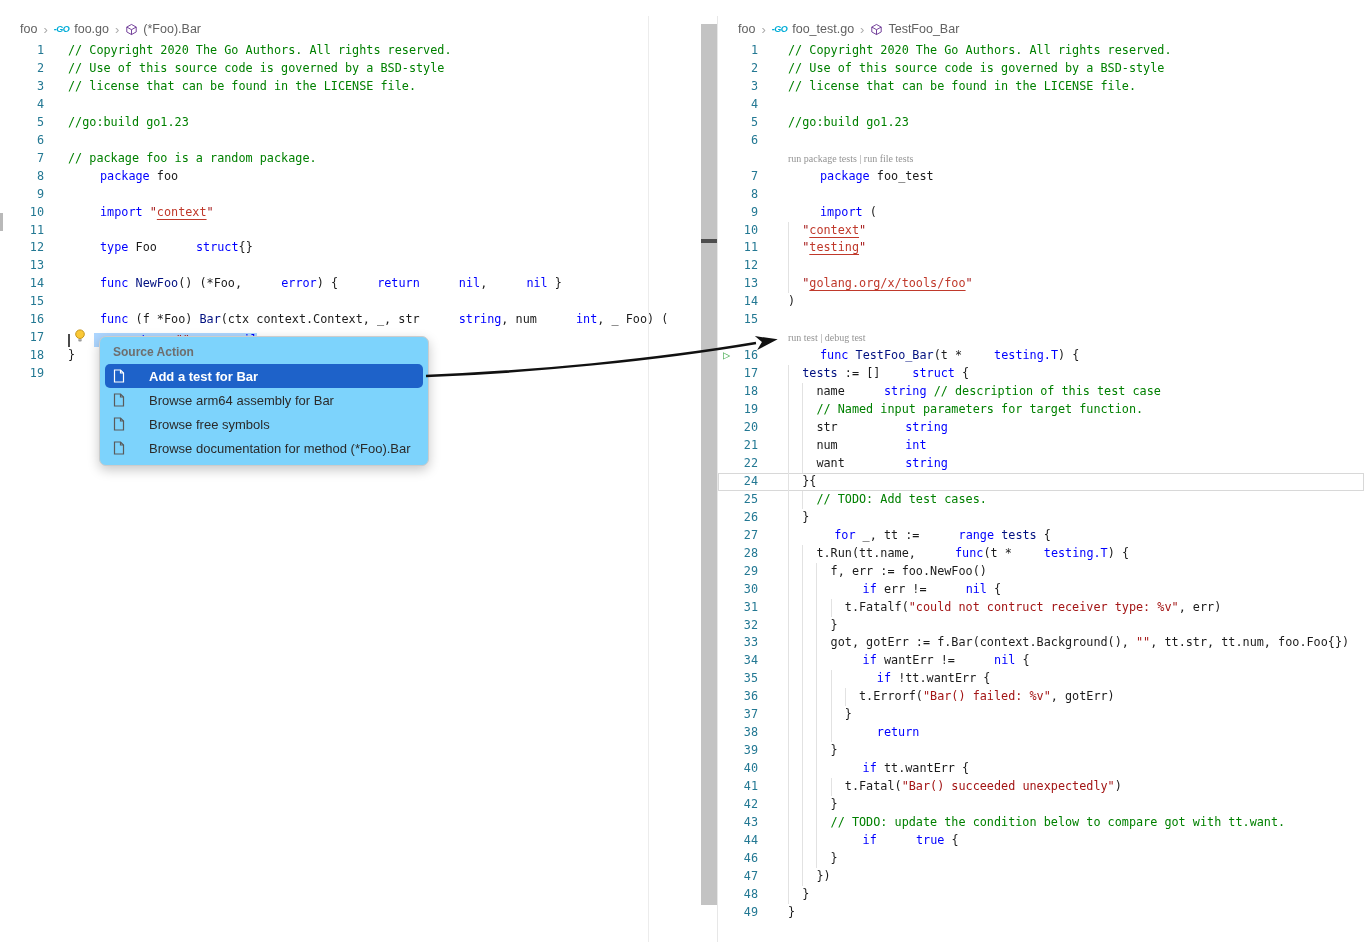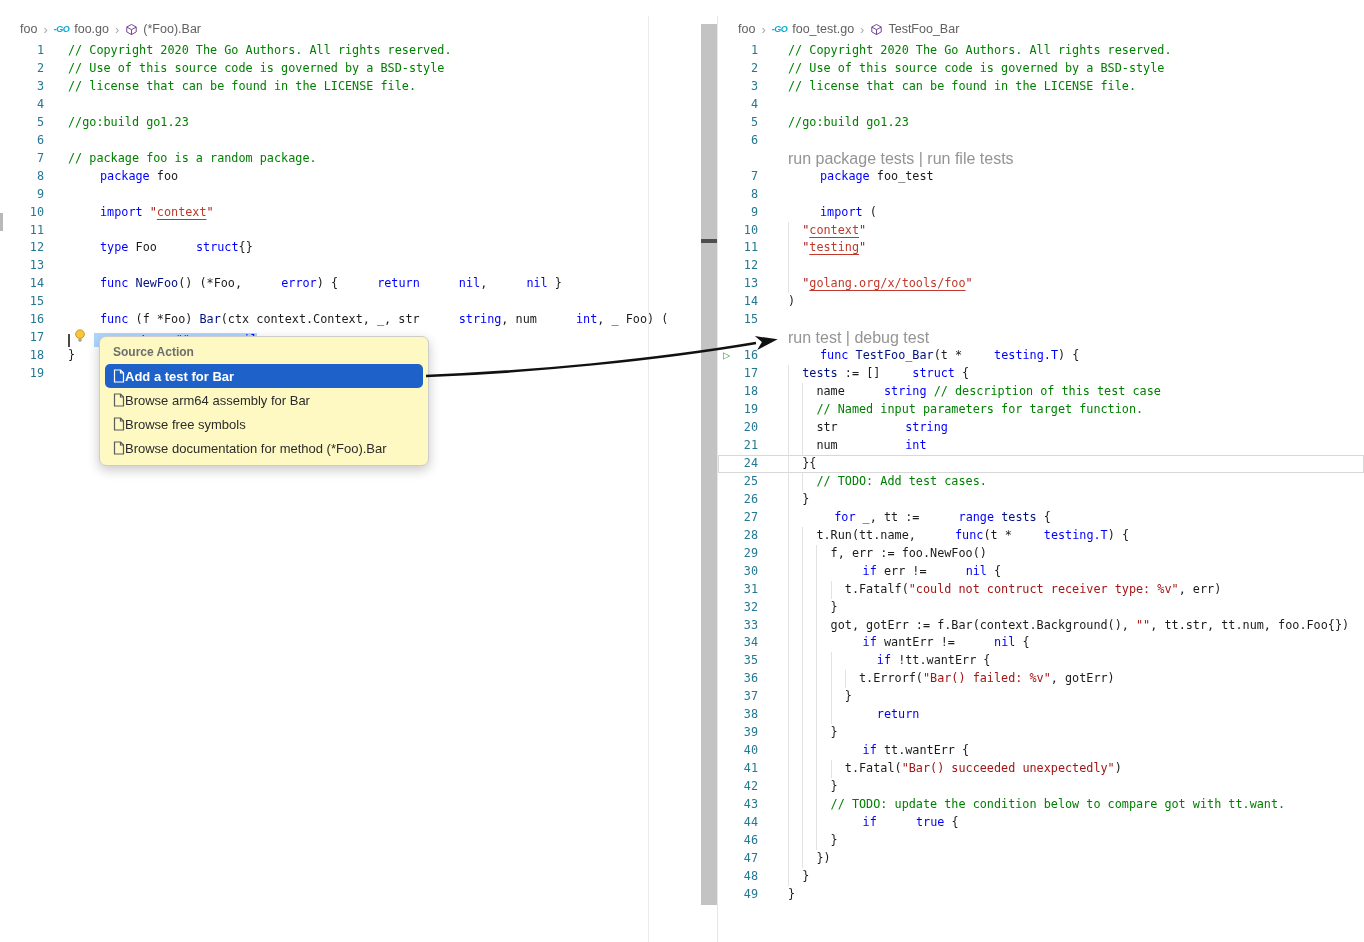--- a/index.html
+++ b/index.html
@@ -35,33 +35,33 @@
   .tk.d { color:#8a9aa5; }
 
   .g { display:inline-block; width:2ch; height:17.96px; border-left:1px solid #e2e2e2;
        box-sizing:border-box; vertical-align:top; }
   .sel { background:#add6ff; }
   .caret { display:inline-block; width:2px; height:13px; background:#4a4a4a;
            vertical-align:middle; margin-right:1px; }
   .bulb { display:inline-block; vertical-align:middle; margin:0 8px 2px 3px; }
   .play { position:absolute; left:5px; top:0; color:#4daf57; font-size:12px; }
   .cur { box-shadow: inset 0 0 0 1px #d8d8d8; align-items: flex-end; }
-  .cl .txt { font-family:Liberation Sans, sans-serif; font-size:16px; color:#949494; }
+  .cl .txt { font-family:Liberation Serif, serif; font-size:10px; color:#949494; }
 
   .ruler { position:absolute; left:648px; top:0; width:1px; height:942px; background:#ececec; }
   .edge-mark { position:absolute; left:0; top:197px; width:3px; height:18px; background:#b9b9b9; }
 
   .divider { position:absolute; left:701px; top:24px; width:16px; height:881px; background:#c3c3c3; }
   .divider-dash { position:absolute; left:0; top:215px; width:16px; height:4px; background:#4e4e4e; }
 
   .menu { position:absolute; left:99px; top:336px; width:328px; z-index:20;
-          background:#fef9c3; border:1px solid #cccccc; border-radius:7px;
+          background:#7dd3fc; border:1px solid #cccccc; border-radius:7px;
           box-shadow:0 4px 12px rgba(0,0,0,.22); padding:6px 0 5px 0; }
   .menu-header { padding:2px 13px 5px 13px; font-size:12px; font-weight:bold; color:#6e6e6e; }
-  .mi { height:24px; margin:0 5px; padding:0 8px; display:flex; align-items:center; gap:0;
+  .mi { height:24px; margin:0 5px; padding:0 8px; display:flex; align-items:center; gap:24px;
         border-radius:5px; font-size:13px; color:#2b2b2b; }
   .mi .mi-ico { display:inline-flex; color:#5a5a5a; }
   .mi.selected { background:#1e62c9; color:#fff; font-weight:bold; }
   .mi.selected .mi-ico { color:#fff; }
 
   .arrow-layer { position:absolute; left:0; top:0; width:1364px; height:942px;
                  z-index:30; pointer-events:none; }
 </style>
 </head>
 <body>
@@ -147,20 +147,21 @@
       <div class="line"><span class="num">13</span><span class="txt"><span class="g"></span><span class="tk s">"</span><span class="tk u">golang.org/x/tools/foo</span><span class="tk s">"</span></span></div>
       <div class="line"><span class="num">14</span><span class="txt"><span class="tk p">)</span></span></div>
       <div class="line"><span class="num">15</span><span class="txt"></span></div>
       <div class="line cl"><span class="num"></span><span class="txt">run test | debug test</span></div>
       <div class="line"><span class="play">▷</span><span class="num">16</span><span class="txt"><span class="tk k">func</span><span class="tk p"> </span><span class="tk n">TestFoo_Bar</span><span class="tk p">(t *</span><span class="tk k">testing.T</span><span class="tk p">) {</span></span></div>
       <div class="line"><span class="num">17</span><span class="txt"><span class="g"></span><span class="tk n">tests</span><span class="tk p"> := []</span><span class="tk k">struct</span><span class="tk p"> {</span></span></div>
       <div class="line"><span class="num">18</span><span class="txt"><span class="g"></span><span class="g"></span><span class="tk p">name </span><span class="tk k">string</span><span class="tk p"> </span><span class="tk c">// description of this test case</span></span></div>
       <div class="line"><span class="num">19</span><span class="txt"><span class="g"></span><span class="g"></span><span class="tk c">// Named input parameters for target function.</span></span></div>
       <div class="line"><span class="num">20</span><span class="txt"><span class="g"></span><span class="g"></span><span class="tk p">str     </span><span class="tk k">string</span></span></div>
       <div class="line"><span class="num">21</span><span class="txt"><span class="g"></span><span class="g"></span><span class="tk p">num     </span><span class="tk k">int</span></span></div>
+      <div class="line"><span class="num">22</span><span class="txt"><span class="g"></span><span class="g"></span><span class="tk p">want    </span><span class="tk k">string</span></span></div>
       <div class="line cur"><span class="num">24</span><span class="txt"><span class="g"></span><span class="tk p">}{</span></span></div>
       <div class="line"><span class="num">25</span><span class="txt"><span class="g"></span><span class="g"></span><span class="tk c">// TODO: Add test cases.</span></span></div>
       <div class="line"><span class="num">26</span><span class="txt"><span class="g"></span><span class="tk p">}</span></span></div>
       <div class="line"><span class="num">27</span><span class="txt"><span class="g"></span><span class="tk k">for</span><span class="tk p"> _, tt := </span><span class="tk k">range</span><span class="tk p"> </span><span class="tk n">tests</span><span class="tk p"> {</span></span></div>
       <div class="line"><span class="num">28</span><span class="txt"><span class="g"></span><span class="g"></span><span class="tk p">t.Run(tt.name, </span><span class="tk k">func</span><span class="tk p">(t *</span><span class="tk k">testing.T</span><span class="tk p">) {</span></span></div>
       <div class="line"><span class="num">29</span><span class="txt"><span class="g"></span><span class="g"></span><span class="g"></span><span class="tk p">f, err := foo.NewFoo()</span></span></div>
       <div class="line"><span class="num">30</span><span class="txt"><span class="g"></span><span class="g"></span><span class="g"></span><span class="tk k">if</span><span class="tk p"> err != </span><span class="tk k">nil</span><span class="tk p"> {</span></span></div>
       <div class="line"><span class="num">31</span><span class="txt"><span class="g"></span><span class="g"></span><span class="g"></span><span class="g"></span><span class="tk p">t.Fatalf(</span><span class="tk s">"could not contruct receiver type: %v"</span><span class="tk p">, err)</span></span></div>
       <div class="line"><span class="num">32</span><span class="txt"><span class="g"></span><span class="g"></span><span class="g"></span><span class="tk p">}</span></span></div>
       <div class="line"><span class="num">33</span><span class="txt"><span class="g"></span><span class="g"></span><span class="g"></span><span class="tk p">got, gotErr := f.Bar(context.Background(), </span><span class="tk s">""</span><span class="tk p">, tt.str, tt.num, foo.Foo{})</span></span></div>

